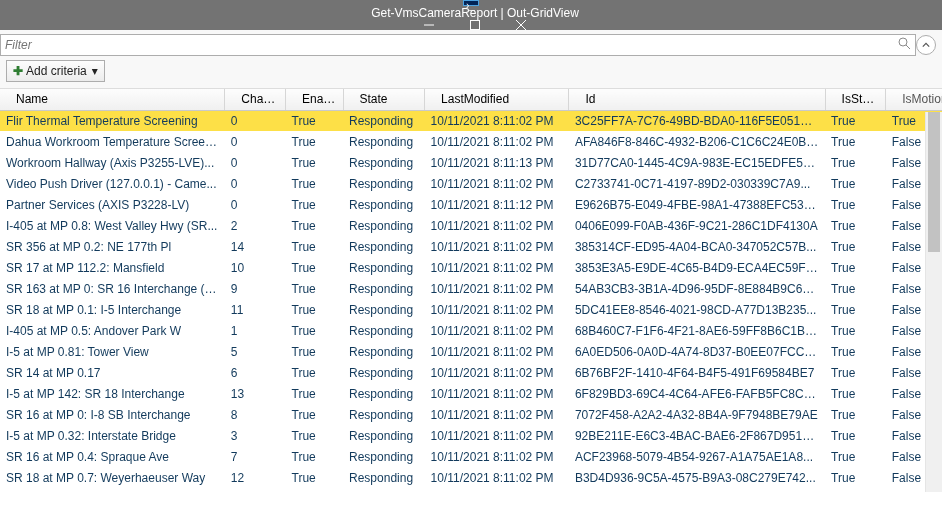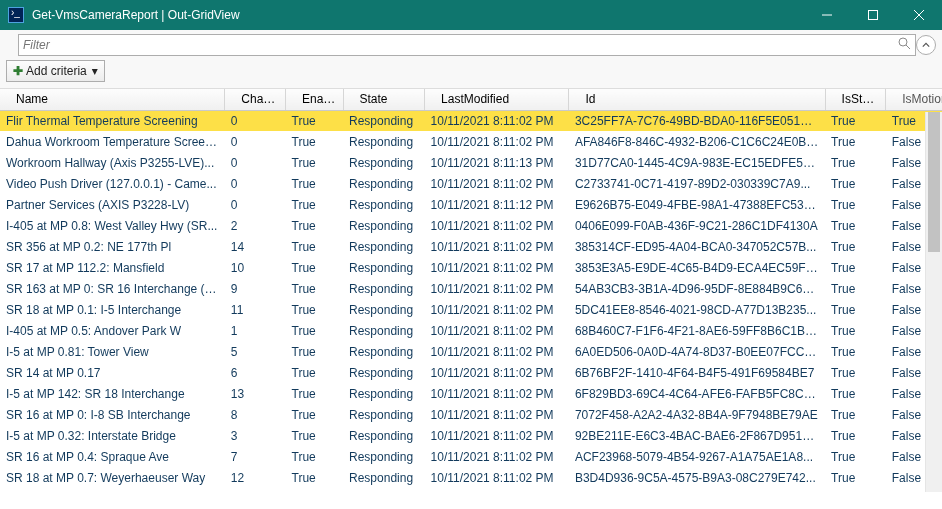--- a/index.html
+++ b/index.html
@@ -1,30 +1,30 @@
 <!DOCTYPE html>
 <html><head>
 <meta charset="utf-8">
 <style>
   * { box-sizing: border-box; margin: 0; padding: 0; }
   html, body { width: 942px; height: 509px; font-family: "Segoe UI", Tahoma, sans-serif; font-size: 12px; overflow: hidden; background: #fff; }
   .titlebar {
-    height: 30px; background: #0f766e; color: #fff; display: flex; align-items: center; padding: 0 0 0 8px;
+    height: 30px; background: #737373; color: #fff; display: flex; align-items: center; padding: 0 0 0 8px; flex-direction: column;
   }
   .titlebar .ps-icon {
     width: 16px; height: 16px; background: #012456; border: 1px solid #4da3e0; margin-right: 8px; position: relative;
   }
   .titlebar .ps-icon::after { content: "›_"; position: absolute; left: 2px; top: -1px; font-size: 10px; color: #fff; }
   .titlebar .title { flex: 1; font-size: 12px; }
   .titlebar .win-controls { display: flex; height: 100%; }
   .titlebar .win-btn { width: 46px; display: flex; align-items: center; justify-content: center; color: #fff; }
   .titlebar svg { width: 10px; height: 10px; stroke: #fff; stroke-width: 1; fill: none; }
 
   .filterbar {
-    display: flex; align-items: center; padding: 4px 6px 2px 18px; background: #f8f8f8;
+    display: flex; align-items: center; padding: 4px 6px 2px 0; background: #f8f8f8;
   }
   .filterbox {
     flex: 1; height: 22px; border: 1px solid #adadad; background: #fff; display: flex; align-items: center; padding: 0 4px;
   }
   .filterbox input {
     flex: 1; border: none; outline: none; font-style: italic; color: #8a8a8a; font-size: 12px; background: transparent;
   }
   .filterbox .search-icon { color: #8a8a8a; margin-left: 4px; }
   .expand-btn {
     width: 20px; height: 20px; border: 1px solid #adadad; border-radius: 50%; display: flex; align-items: center; justify-content: center; background: #fff;

